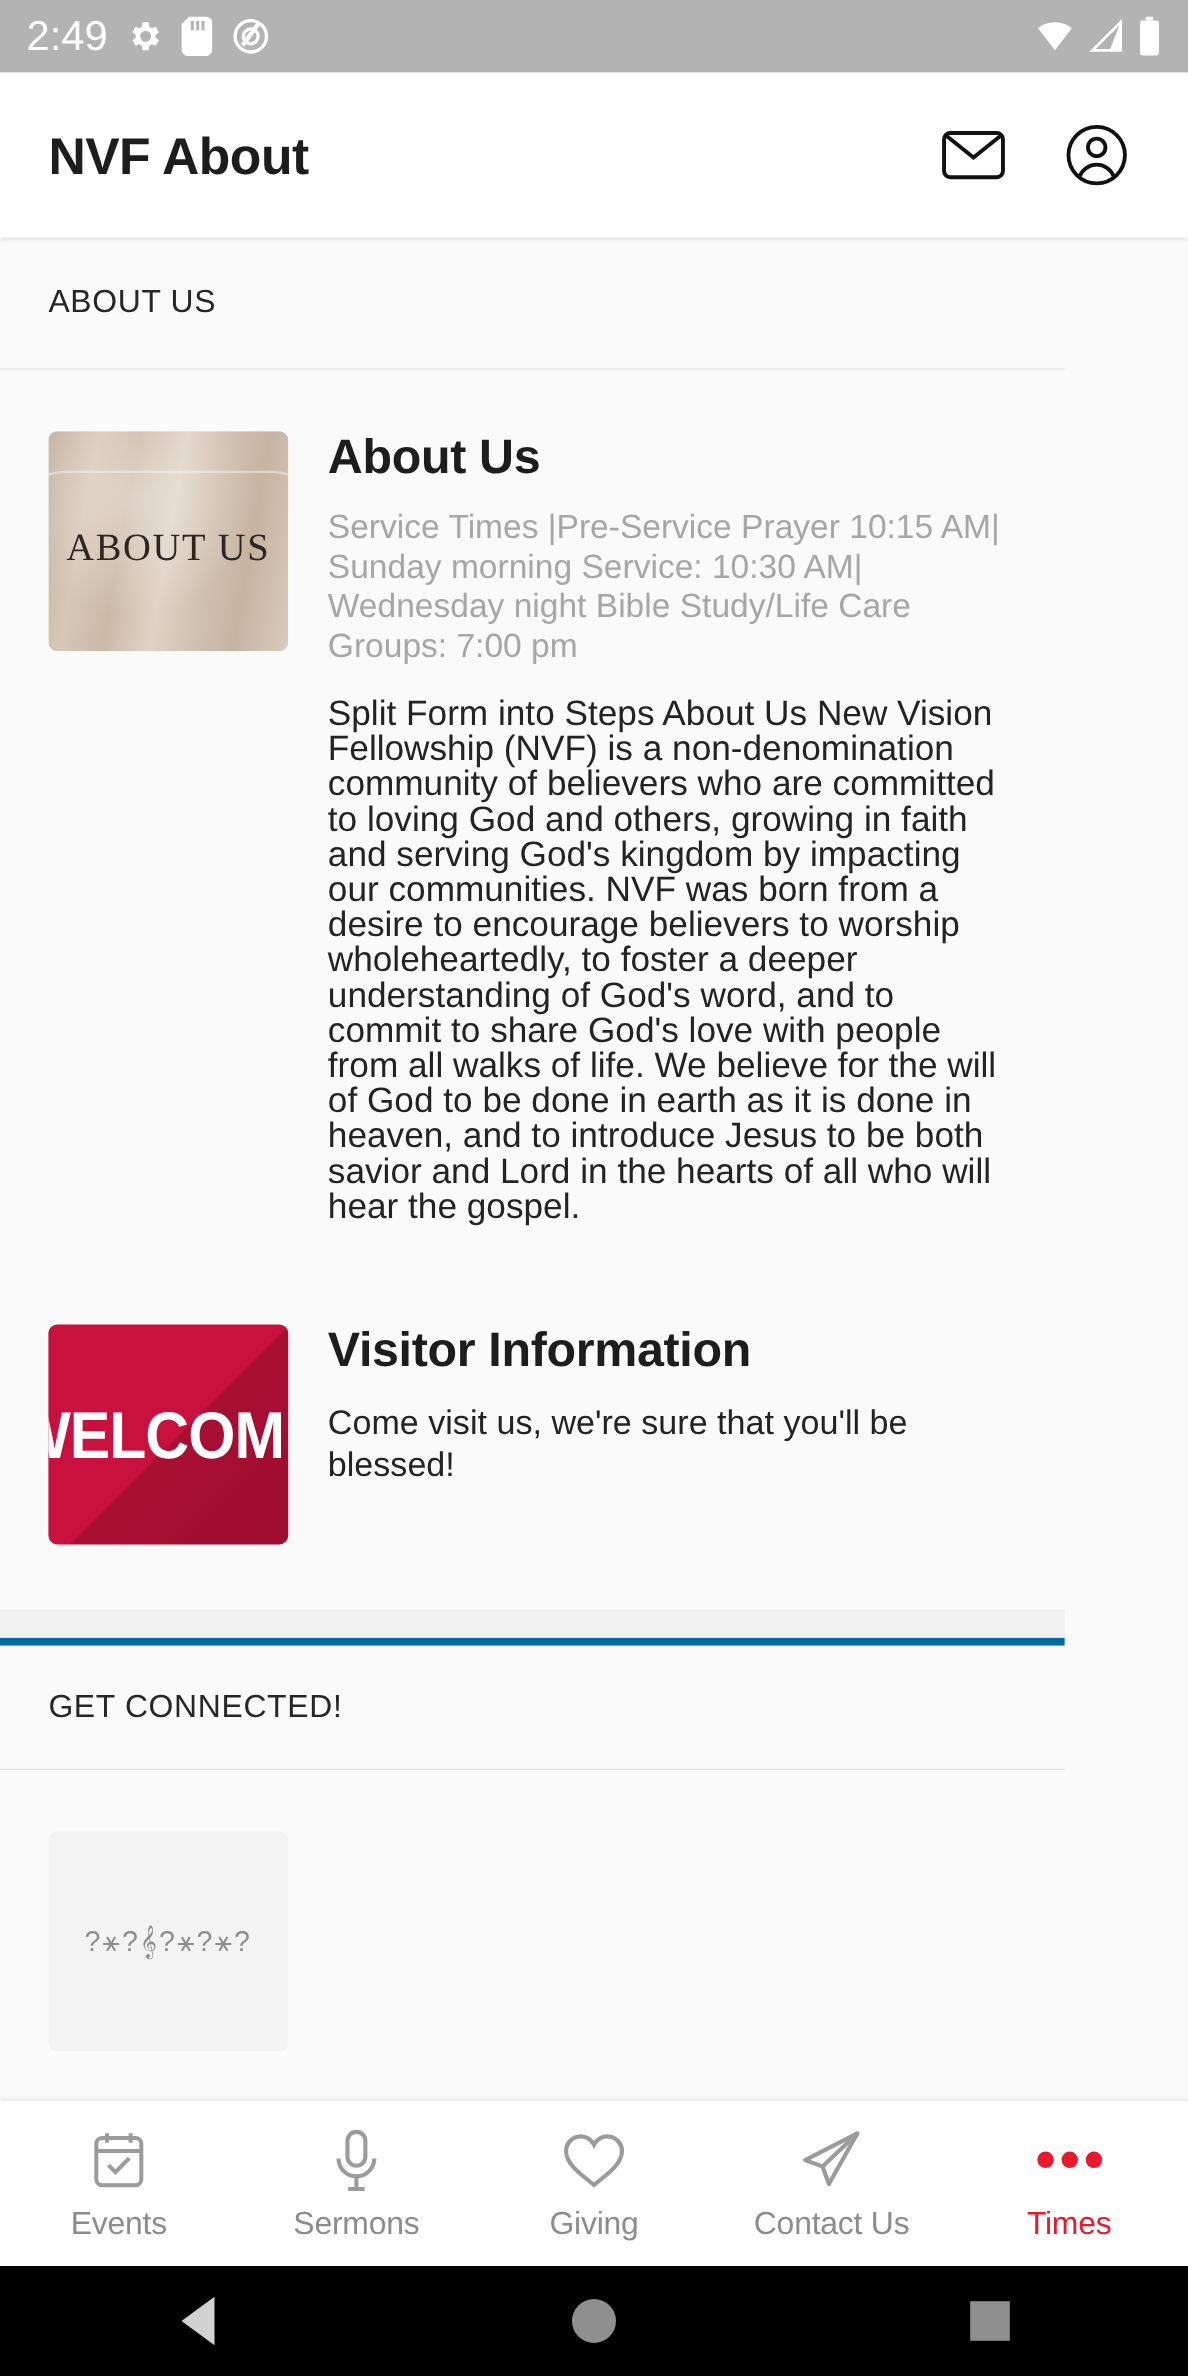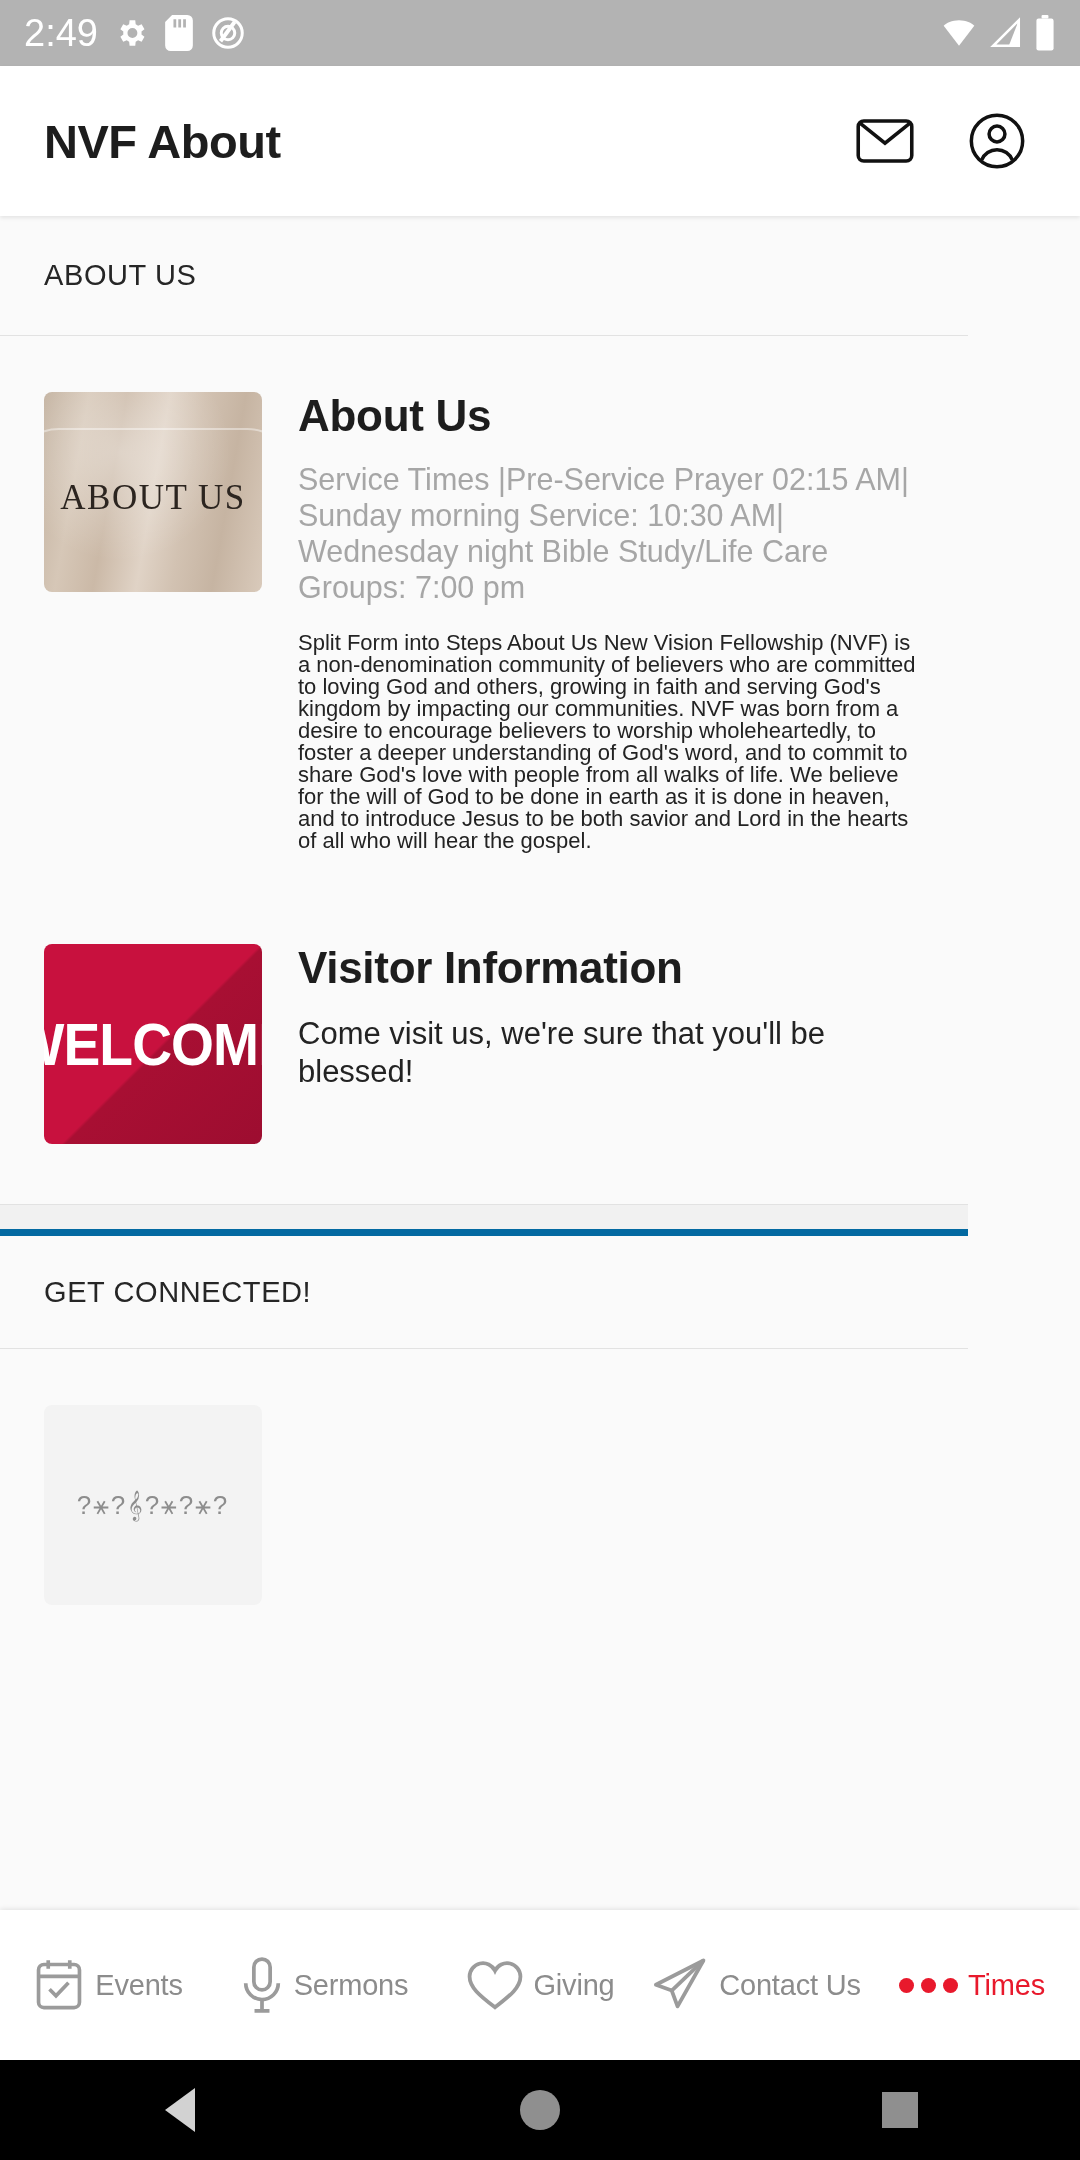--- a/index.html
+++ b/index.html
@@ -72,33 +72,33 @@
   }
   .thumb-lcg {
     background:#f3f3f3;
     display:flex; align-items:center; justify-content:center;
     font-size:26px; color:#8d8d8d; letter-spacing:2px; overflow:hidden;
   }
 
   .col { flex:1; min-width:0; }
   .item-title { font-size:44px; font-weight:700; color:#1d1d1d; line-height:1.1; margin-bottom:22px; letter-spacing:-0.3px; }
   .item-sub { font-size:30.5px; color:#a6a6a6; line-height:1.18; }
-  .item-body { font-size:22px; color:#232323; line-height:1.0; margin-top:26px; }
+  .item-body { font-size:32px; color:#232323; line-height:1.0; margin-top:26px; }
   .item-desc { font-size:31px; color:#232323; line-height:1.25; }
 
   .divider { height:1px; background:#e2e2e2; margin-top:60px; }
   .gap { height:24px; background:#f1f1f1; }
 
   
   .tabbar {
     position:absolute; left:0; bottom:100px; width:1080px; height:150px;
     background:#ffffff; display:flex; align-items:center;
     box-shadow:0 -1px 5px rgba(0,0,0,0.10); z-index:6;
   }
-  .tab { flex:1; display:flex; flex-direction:row; align-items:center; justify-content:center; gap:10px; cursor:pointer; }
+  .tab { flex:1; display:flex; flex-direction:column; align-items:center; justify-content:center; gap:10px; cursor:pointer; }
   .tab-ico { height:64px; display:flex; align-items:center; justify-content:center; }
   .tab-lbl { font-size:29px; color:#8c8c8c; letter-spacing:-0.2px; }
   .tab.active .tab-lbl { color:#e8192c; }
   .dots { display:flex; gap:7px; align-items:center; }
   .dots i { width:15px; height:15px; border-radius:50%; background:#e8192c; display:block; }
 
   
   .navbar {
     position:absolute; left:0; bottom:0; width:1080px; height:100px;
     background:#000000; display:flex; align-items:center; justify-content:space-around;
@@ -179,21 +179,21 @@
 
     <div class="section-head">ABOUT US</div>
 
     <div class="row">
       <div class="thumb thumb-about">
         <div class="ring"></div>
         <div class="lbl">ABOUT US</div>
       </div>
       <div class="col">
         <div class="item-title">About Us</div>
-        <div class="item-sub">Service Times |Pre-Service Prayer 02:15 AM| Sunday morning Service: 10:30 AM| Wednesday night Bible Study/Life Care Groups: 7:00 pm</div>
+        <div class="item-sub">Service Times |Pre-Service Prayer 10:15 AM| Sunday morning Service: 10:30 AM| Wednesday night Bible Study/Life Care Groups: 7:00 pm</div>
         <div class="item-body">Split Form into Steps About Us New Vision Fellowship (NVF) is a non-denomination community of believers who are committed to loving God and others, growing in faith and serving God's kingdom by impacting our communities. NVF was born from a desire to encourage believers to worship wholeheartedly, to foster a deeper understanding of God's word, and to commit to share God's love with people from all walks of life. We believe for the will of God to be done in earth as it is done in heaven, and to introduce Jesus to be both savior and Lord in the hearts of all who will hear the gospel.</div>
       </div>
     </div>
 
     <div style="height:92px"></div>
 
     <div class="row" style="padding-top:0">
       <div class="thumb thumb-welcome">
         <div class="wlbl">WELCOME</div>
       </div>

